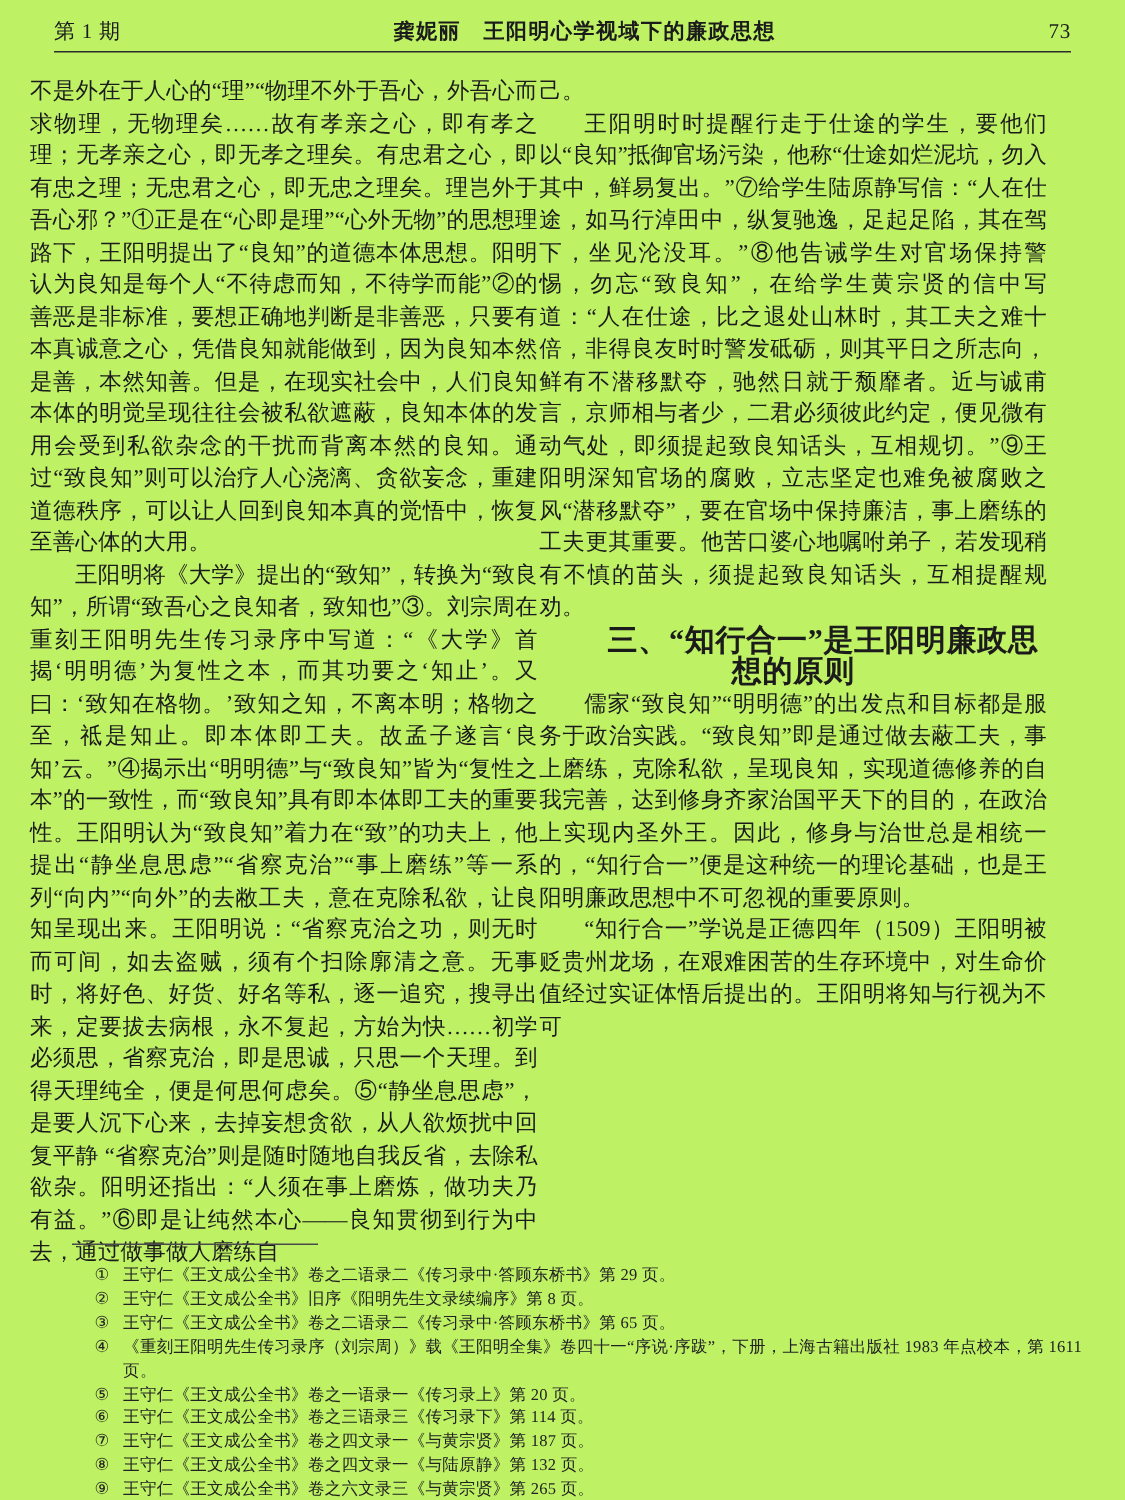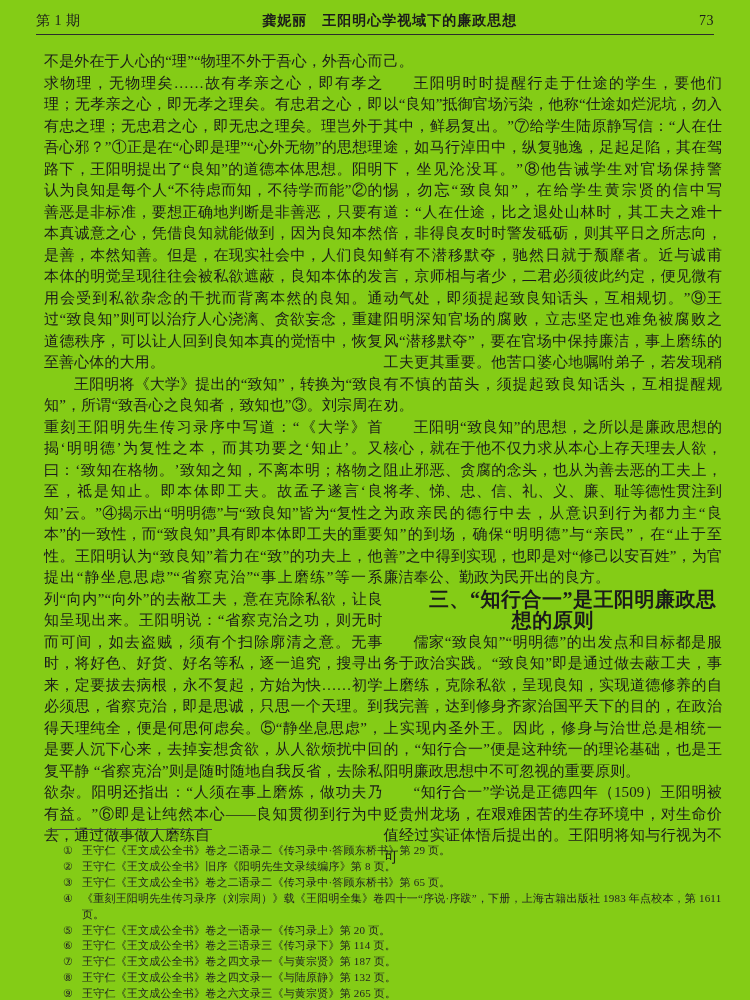--- a/index.html
+++ b/index.html
@@ -1,37 +1,37 @@
 <!DOCTYPE html>
 <html><head>
 <meta charset="utf-8">
 <style>
   html,body { margin:0; padding:0; }
   .page {
     position:relative;
     width:750px; height:1000px;
-    background:#84cc16;
+    background:#bef264;
     color:#1b1b1b;
     font-family:"Liberation Serif","DejaVu Serif",serif;
     overflow:hidden;
   }
   
   .header {
     position:absolute; top:12px; left:36px; right:36px;
     display:flex; justify-content:space-between; align-items:baseline;
     font-size:14px; letter-spacing:0.5px;
   }
   .header .title { font-weight:600; letter-spacing:1px;text-align:center; }
   .header-rule {
     position:absolute; top:34px; left:36px; right:36px;
     border-top:1.6px solid #2c2c2c;
   }
   
   .body {
-    position:absolute; top:51px; left:44px; width:678px;
+    position:absolute; top:51px; left:20px; width:678px;
     display:flex; gap:1px;
   }
   .col {
     flex:1; min-width:0;
     font-size:15px; line-height:21.5px;
     text-align:justify; text-justify:inter-ideograph;
     letter-spacing:0.1px;
   }
   .col p { margin:0; text-indent:2em; }
   .col p.cont { text-indent:0; }
@@ -67,21 +67,20 @@
   <div class="header-rule"></div>
 
   <div class="body">
     <div class="col">
       <p class="cont">不是外在于人心的“理”“物理不外于吾心，外吾心而求物理，无物理矣……故有孝亲之心，即有孝之理；无孝亲之心，即无孝之理矣。有忠君之心，即有忠之理；无忠君之心，即无忠之理矣。理岂外于吾心邪？”①正是在“心即是理”“心外无物”的思想理路下，王阳明提出了“良知”的道德本体思想。阳明认为良知是每个人“不待虑而知，不待学而能”②的善恶是非标准，要想正确地判断是非善恶，只要有本真诚意之心，凭借良知就能做到，因为良知本然是善，本然知善。但是，在现实社会中，人们良知本体的明觉呈现往往会被私欲遮蔽，良知本体的发用会受到私欲杂念的干扰而背离本然的良知。通过“致良知”则可以治疗人心浇漓、贪欲妄念，重建道德秩序，可以让人回到良知本真的觉悟中，恢复至善心体的大用。</p>
       <p>王阳明将《大学》提出的“致知”，转换为“致良知”，所谓“致吾心之良知者，致知也”③。刘宗周在重刻王阳明先生传习录序中写道：“《大学》首揭‘明明德’为复性之本，而其功要之‘知止’。又曰：‘致知在格物。’致知之知，不离本明；格物之至，祗是知止。即本体即工夫。故孟子遂言‘良知’云。”④揭示出“明明德”与“致良知”皆为“复性之本”的一致性，而“致良知”具有即本体即工夫的重要性。王阳明认为“致良知”着力在“致”的功夫上，他提出“静坐息思虑”“省察克治”“事上磨练”等一系列“向内”“向外”的去敝工夫，意在克除私欲，让良知呈现出来。王阳明说：“省察克治之功，则无时而可间，如去盗贼，须有个扫除廓清之意。无事时，将好色、好货、好名等私，逐一追究，搜寻出来，定要拔去病根，永不复起，方始为快……初学必须思，省察克治，即是思诚，只思一个天理。到得天理纯全，便是何思何虑矣。⑤“静坐息思虑”，是要人沉下心来，去掉妄想贪欲，从人欲烦扰中回复平静 “省察克治”则是随时随地自我反省，去除私欲杂。阳明还指出：“人须在事上磨炼，做功夫乃有益。”⑥即是让纯然本心——良知贯彻到行为中去，通过做事做人磨练自</p>
     </div>
     <div class="col">
       <p class="cont">己。</p>
       <p>王阳明时时提醒行走于仕途的学生，要他们以“良知”抵御官场污染，他称“仕途如烂泥坑，勿入其中，鲜易复出。”⑦给学生陆原静写信：“人在仕途，如马行淖田中，纵复驰逸，足起足陷，其在驾下，坐见沦没耳。”⑧他告诫学生对官场保持警惕，勿忘“致良知”，在给学生黄宗贤的信中写道：“人在仕途，比之退处山林时，其工夫之难十倍，非得良友时时警发砥砺，则其平日之所志向，鲜有不潜移默夺，驰然日就于颓靡者。近与诚甫言，京师相与者少，二君必须彼此约定，便见微有动气处，即须提起致良知话头，互相规切。”⑨王阳明深知官场的腐败，立志坚定也难免被腐败之风“潜移默夺”，要在官场中保持廉洁，事上磨练的工夫更其重要。他苦口婆心地嘱咐弟子，若发现稍有不慎的苗头，须提起致良知话头，互相提醒规劝。</p>
-      <p>王阳明“致良知”的思想，之所以是廉政思想的核心，就在于他不仅力求从本心上存天理去人欲，阻止邪恶、贪腐的念头，也从为善去恶的工夫上，将孝、悌、忠、信、礼、义、廉、耻等德性贯注到为政亲民的德行中去，从意识到行为都力主“良知”的到场，确保“明明德”与“亲民”，在“止于至善”之中得到实现，也即是对“修己以安百姓”，为官廉洁奉公、勤政为民开出的良方。</p>
       <p class="section-heading">三、“知行合一”是王阳明廉政思想的原则</p>
       <p>儒家“致良知”“明明德”的出发点和目标都是服务于政治实践。“致良知”即是通过做去蔽工夫，事上磨练，克除私欲，呈现良知，实现道德修养的自我完善，达到修身齐家治国平天下的目的，在政治上实现内圣外王。因此，修身与治世总是相统一的，“知行合一”便是这种统一的理论基础，也是王阳明廉政思想中不可忽视的重要原则。</p>
       <p>“知行合一”学说是正德四年（1509）王阳明被贬贵州龙场，在艰难困苦的生存环境中，对生命价值经过实证体悟后提出的。王阳明将知与行视为不可</p>
     </div>
   </div>
 
   <div class="fn-rule"></div>
 
   <div class="footnotes">
     <div class="fn">

